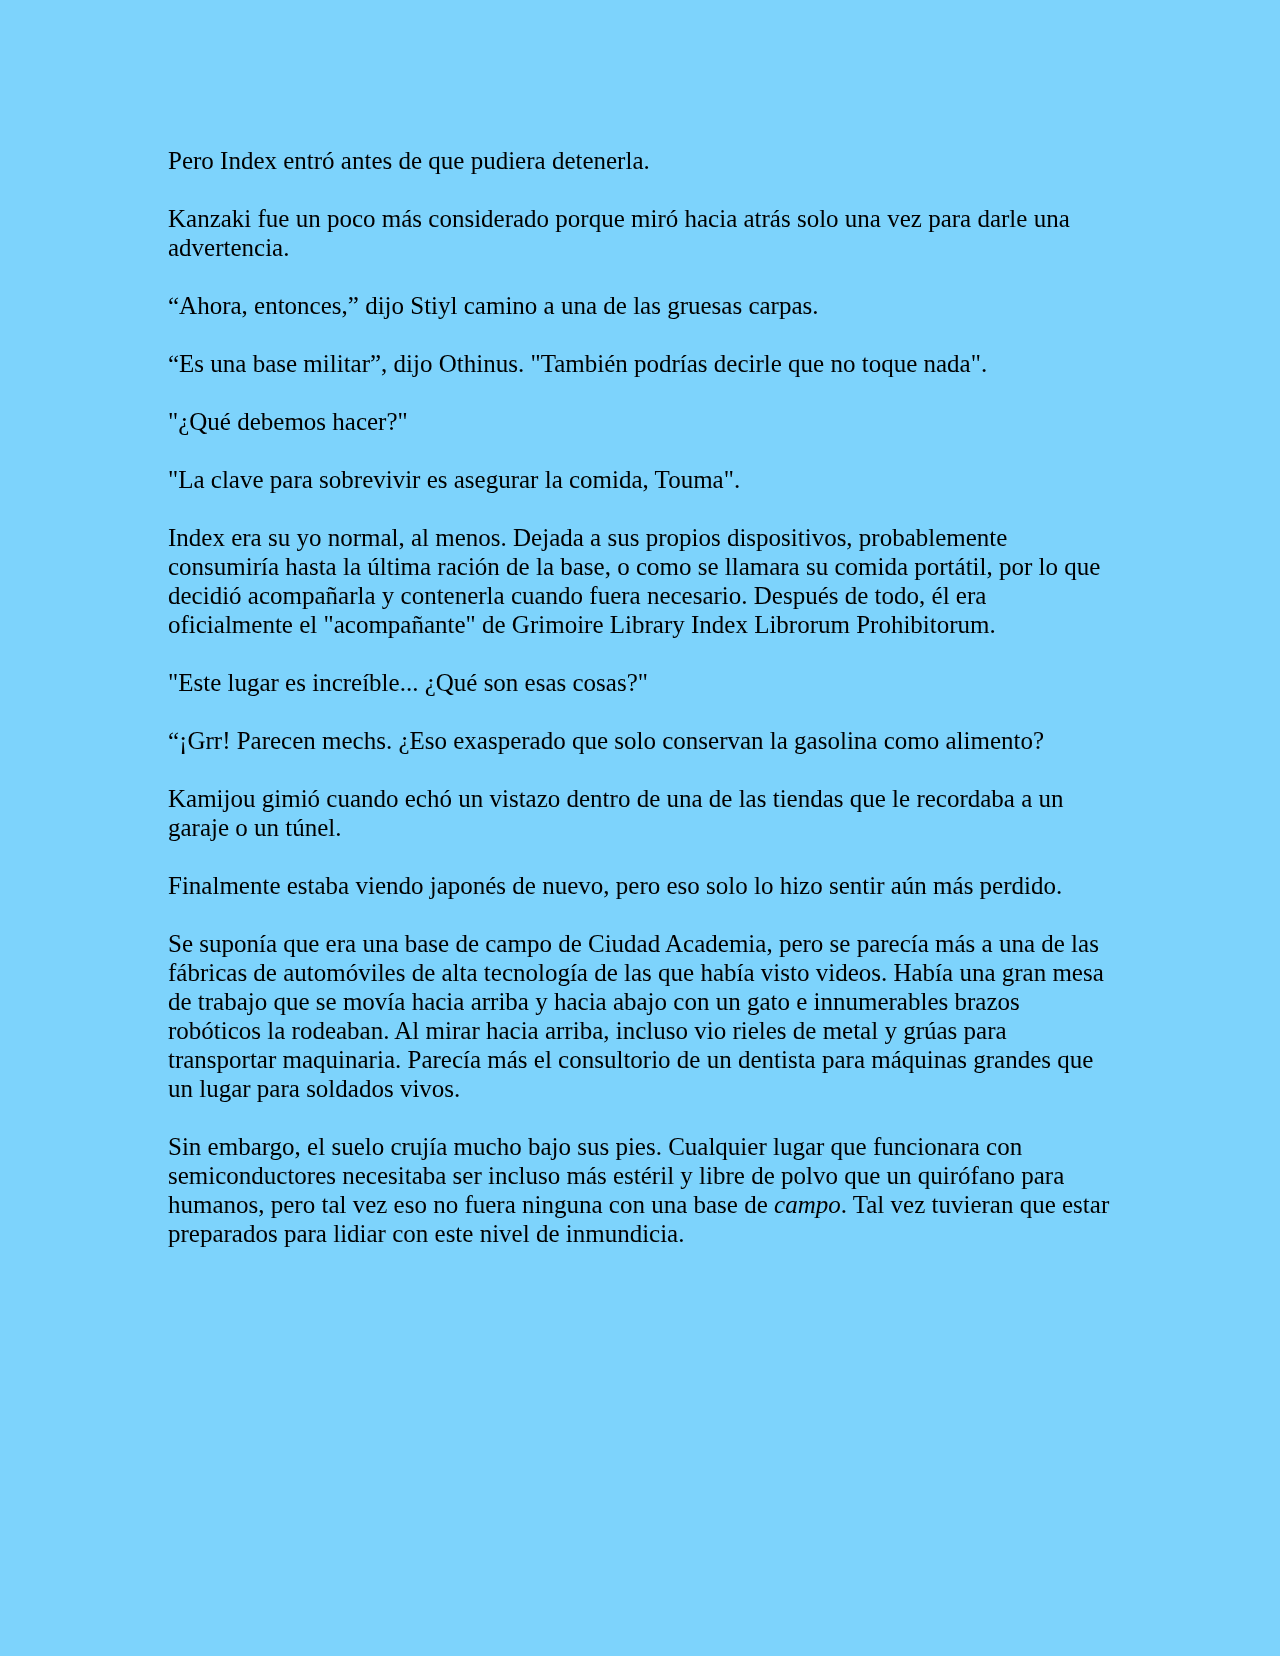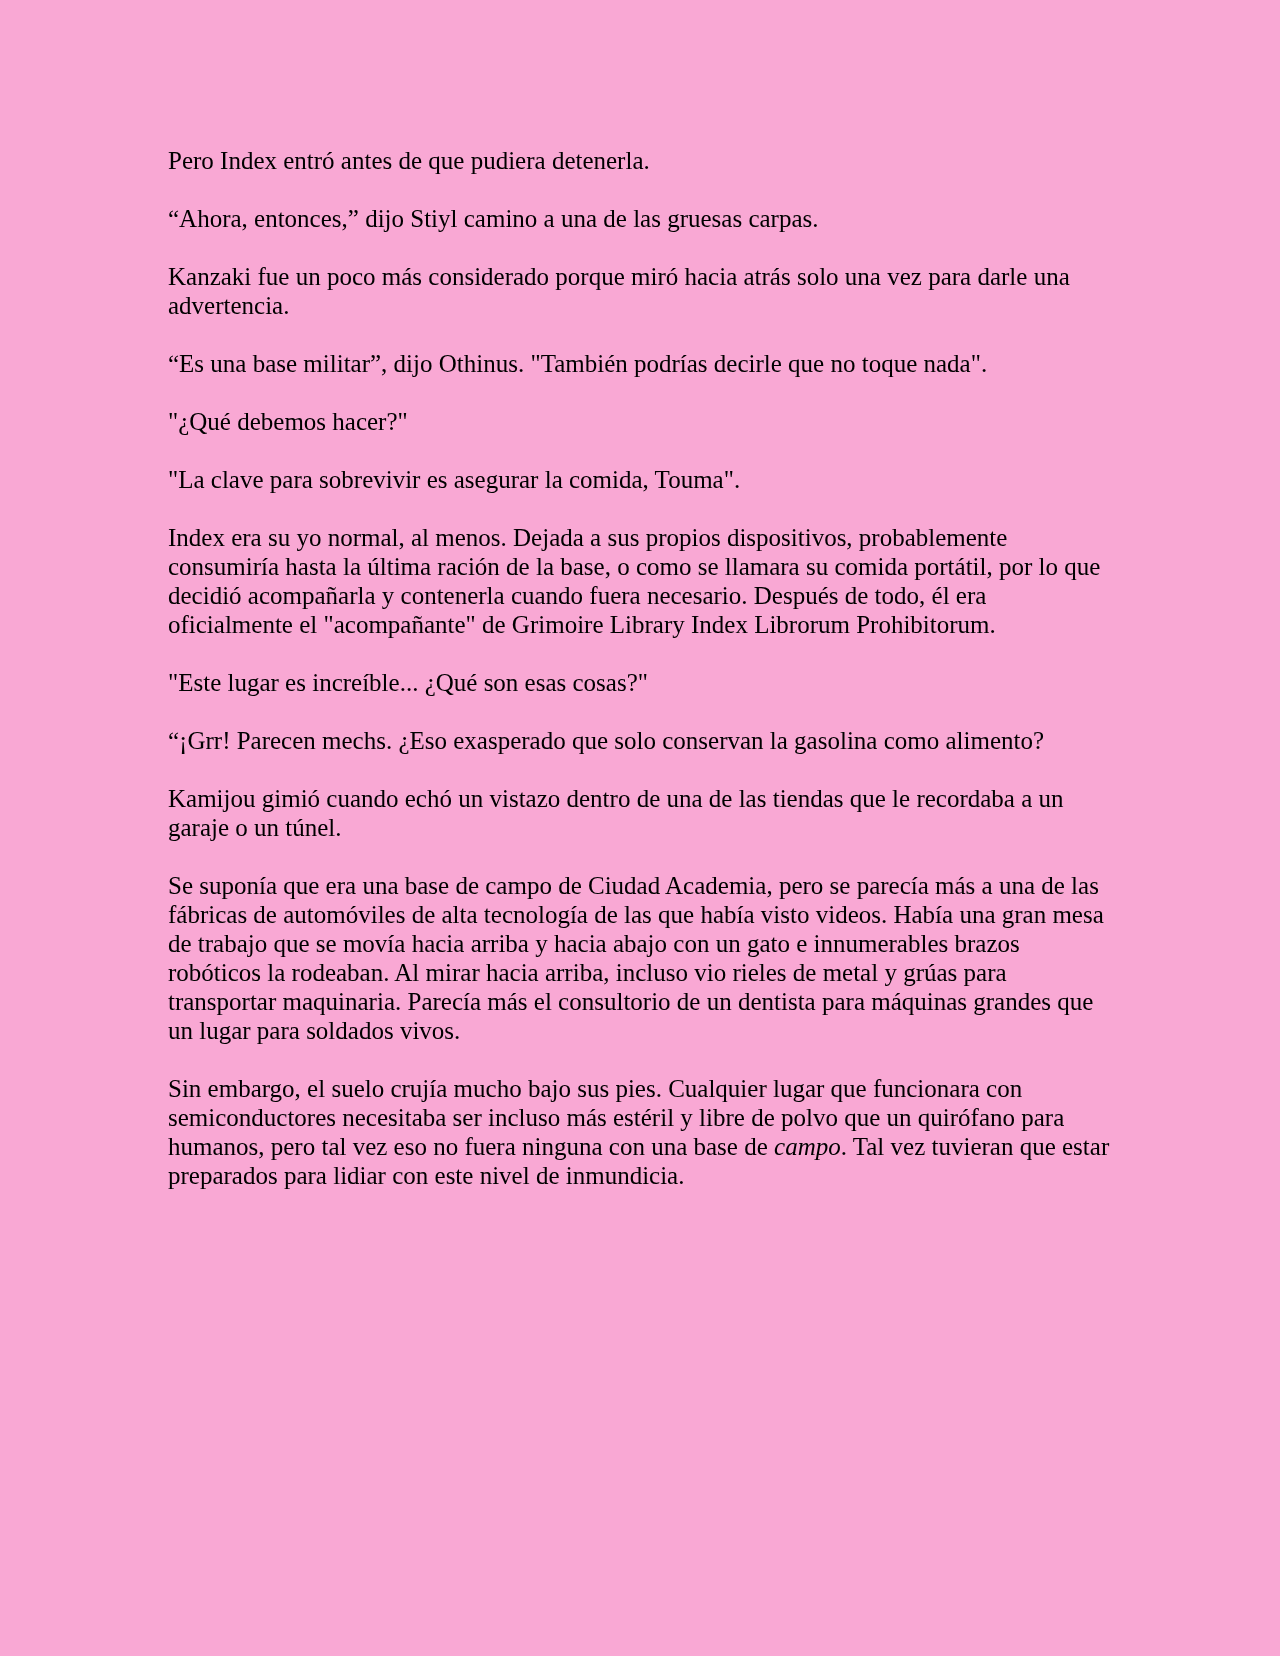--- a/index.html
+++ b/index.html
@@ -5,21 +5,21 @@
   html, body {
     margin: 0;
     padding: 0;
     background: #ffffff;
   }
   .page {
     position: relative;
     width: 1280px;
     height: 1656px;
     box-sizing: border-box;
-    background: #f9a8d4;
+    background: #7dd3fc;
     overflow: hidden;
   }
   .text-block {
     position: absolute;
     left: 168px;
     top: 146px;
     width: 946px;
     font-family: "Liberation Serif", "DejaVu Serif", serif;
     font-size: 25px;
     line-height: 29px;
@@ -32,25 +32,26 @@
   }
   .text-block em {
   }
 </style>
 </head>
 <body>
 
 <div class="page">
   <div class="text-block">
     <p><span>Pero Index entró antes de que pudiera detenerla.</span></p>
+    <p><span>Kanzaki fue un poco más considerado porque miró hacia atrás solo una vez para darle una advertencia.</span></p>
     <p><span>“Ahora, entonces,” dijo Stiyl camino a una de las gruesas carpas.</span></p>
-    <p><span>Kanzaki fue un poco más considerado porque miró hacia atrás solo una vez para darle una advertencia.</span></p>
     <p><span>“Es una base militar”, dijo Othinus. "También podrías decirle que no toque nada".</span></p>
     <p><span>"¿Qué debemos hacer?"</span></p>
     <p><span>"La clave para sobrevivir es asegurar la comida, Touma".</span></p>
     <p><span>Index era su yo normal, al menos. Dejada a sus propios dispositivos, probablemente consumiría hasta la última ración de la base, o como se llamara su comida portátil, por lo que decidió acompañarla y contenerla cuando fuera necesario. Después de todo, él era oficialmente el "acompañante" de Grimoire Library Index Librorum Prohibitorum.</span></p>
     <p><span>"Este lugar es increíble... ¿Qué son esas cosas?"</span></p>
     <p><span>“¡Grr! Parecen mechs. ¿Eso exasperado que solo conservan la gasolina como alimento?</span></p>
     <p><span>Kamijou gimió cuando echó un vistazo dentro de una de las tiendas que le recordaba a un garaje o un túnel.</span></p>
+    <p><span>Finalmente estaba viendo japonés de nuevo, pero eso solo lo hizo sentir aún más perdido.</span></p>
     <p><span>Se suponía que era una base de campo de Ciudad Academia, pero se parecía más a una de las fábricas de automóviles de alta tecnología de las que había visto videos. Había una gran mesa de trabajo que se movía hacia arriba y hacia abajo con un gato e innumerables brazos robóticos la rodeaban. Al mirar hacia arriba, incluso vio rieles de metal y grúas para transportar maquinaria. Parecía más el consultorio de un dentista para máquinas grandes que un lugar para soldados vivos.</span></p>
     <p><span>Sin embargo, el suelo crujía mucho bajo sus pies. Cualquier lugar que funcionara con semiconductores necesitaba ser incluso más estéril y libre de polvo que un quirófano para humanos, pero tal vez eso no fuera ninguna con una base de </span><em>campo</em><span>. Tal vez tuvieran que estar preparados para lidiar con este nivel de inmundicia.</span></p>
   </div>
 </div>
 
 </body></html>

